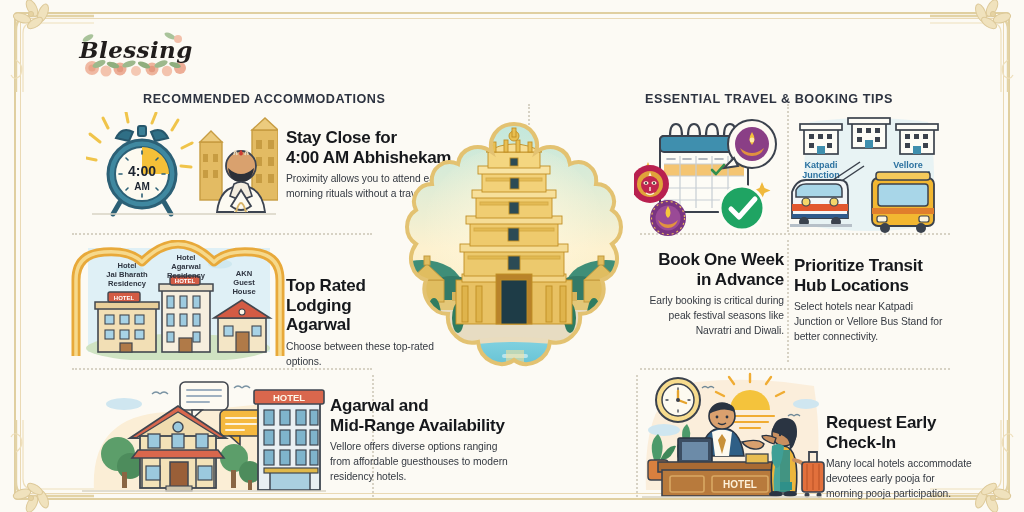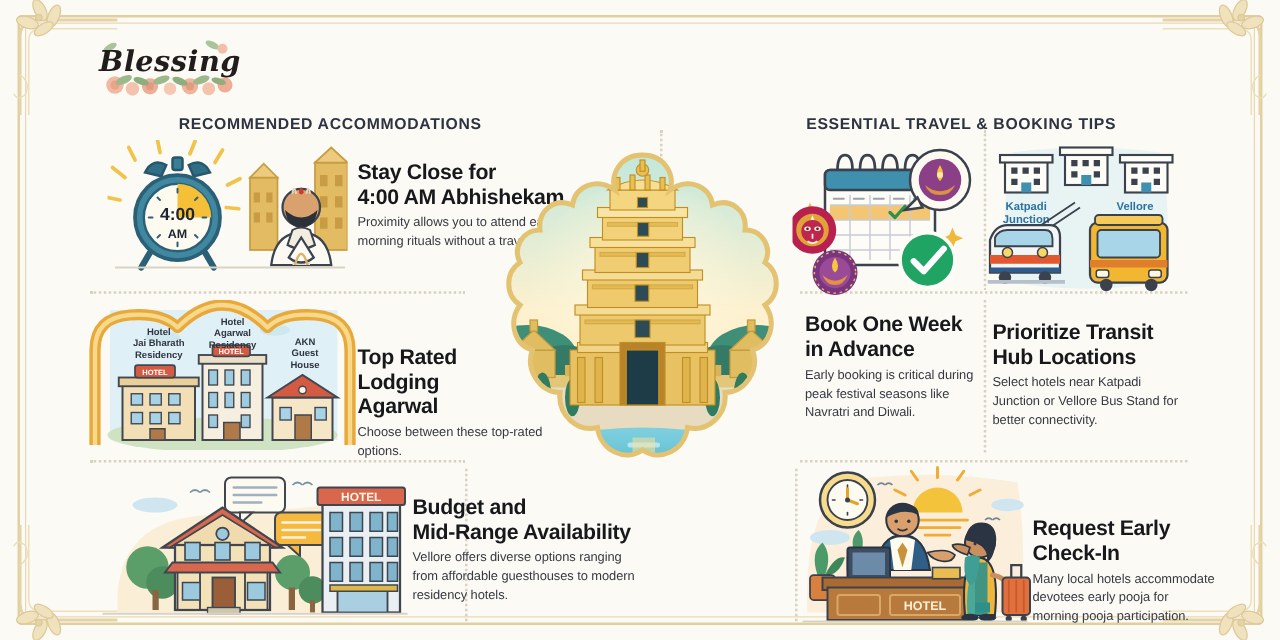--- a/index.html
+++ b/index.html
@@ -438,21 +438,21 @@
         </g>
         <rect x="196" y="100" width="40" height="18" fill="#aacfe0" stroke="#3f4650" stroke-width="1.5"></rect>
         <rect x="190" y="96" width="54" height="5" fill="#e0b84a" stroke="#3f4650" stroke-width="1.2"></rect>
       </g>
       <line x1="8" y1="119" x2="252" y2="119" stroke="#d8d3c4" stroke-width="1.5"></line>
     </svg>
   </div>
 
   <div class="blk" style="left:330px; top:396px; width:180px;">
     <h3>
-      <span>Budget and</span><br>
+      <span>Agarwal and</span><br>
       <span>Mid-Range Availability</span>
     </h3>
     <p>Vellore offers diverse options ranging from affordable guesthouses to modern residency hotels.</p>
   </div>
 
   <div class="temple">
     <svg viewBox="0 0 232 290">
       <defs>
         <clipPath id="lotusClip">
           <path d="M116 6
@@ -678,21 +678,21 @@
         </g>
       </g>
 
       <g>
         <circle cx="108" cy="94" r="22" fill="#1fa463" stroke="#fdfcf6" stroke-width="3"></circle>
         <path d="M97 95 l8 8 l16 -18" fill="none" stroke="#ffffff" stroke-width="5" stroke-linecap="round" stroke-linejoin="round"></path>
       </g>
     </svg>
   </div>
 
-  <div class="blk" style="left:644px; top:250px; width:140px;">
+  <div class="blk" style="left:644px; top:250px; width:140px;text-align:right;">
     <h3>
       <span>Book One Week</span><br>
       <span>in Advance</span>
     </h3>
     <p>Early booking is critical during peak festival seasons like Navratri and Diwali.</p>
   </div>
 
   <div class="ill" style="left:790px; top:114px; width:158px; height:122px;">
     <svg viewBox="0 0 158 122">
       <path d="M20 8 Q78 0 138 8 Q150 60 138 112 Q78 122 20 112 Q8 60 20 8Z" fill="#e4f1f3" opacity="0.85"></path>

